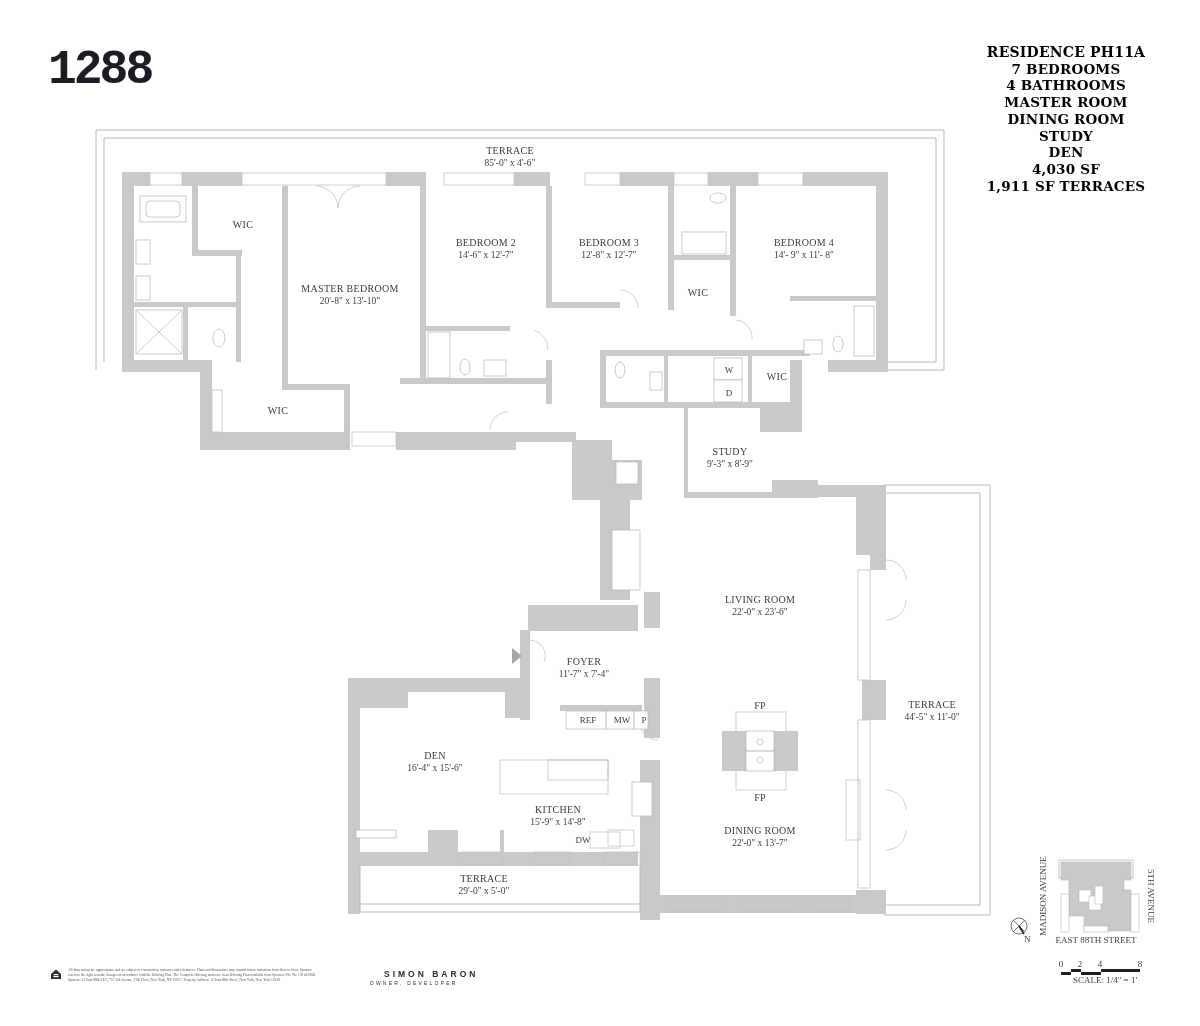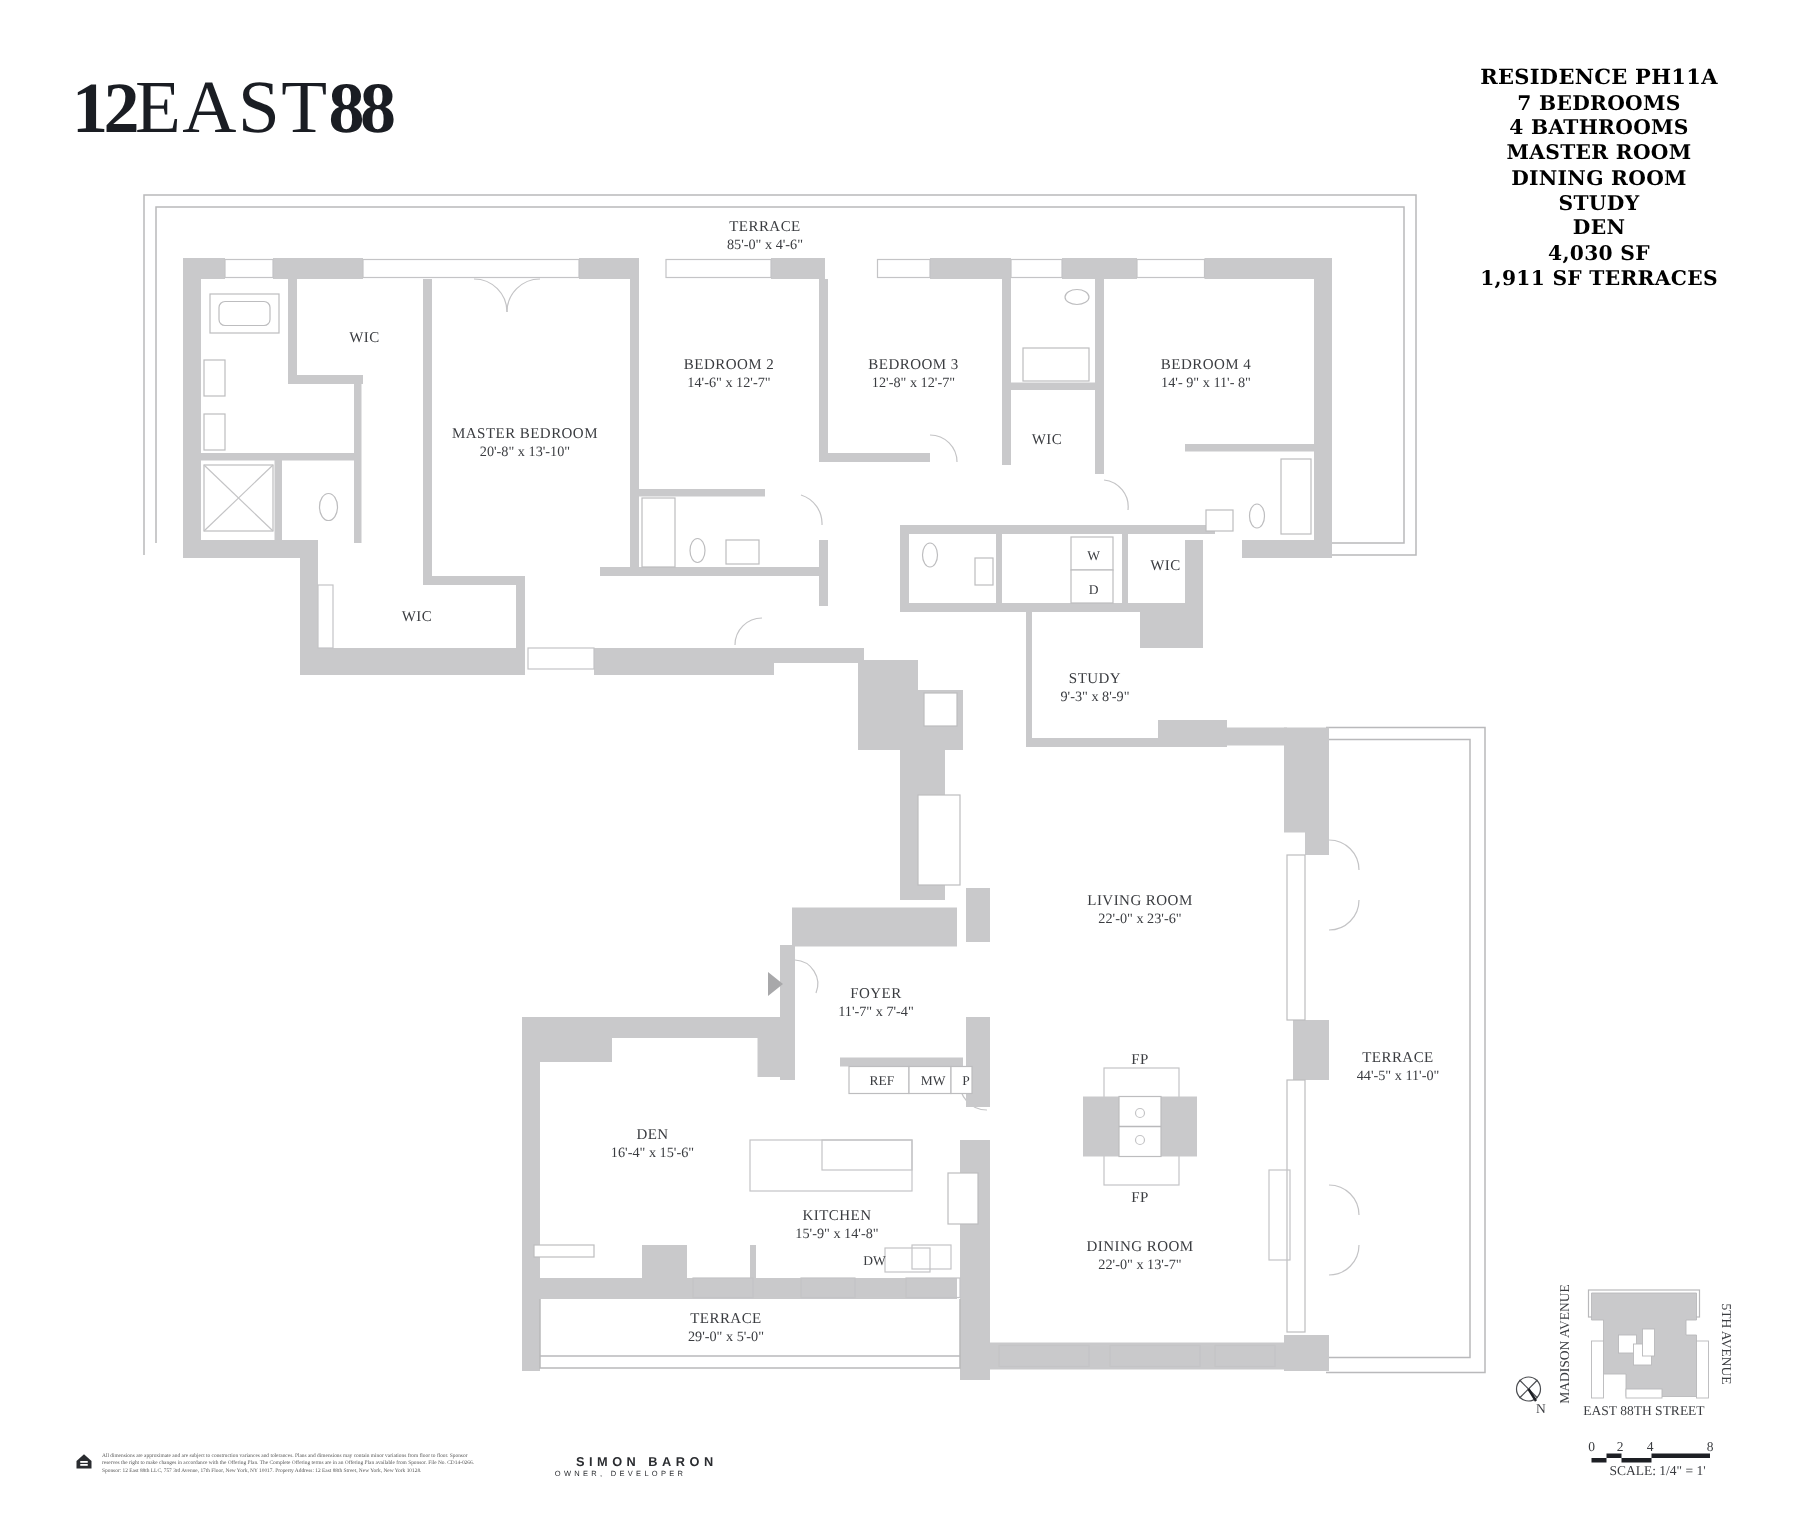--- a/index.html
+++ b/index.html
@@ -1,18 +1,18 @@
 <!DOCTYPE html>
 <html><head>
 <meta charset="utf-8">
 <style>
   html, body { margin: 0; padding: 0; background: #ffffff; }
   body { width: 1200px; height: 1026px; position: relative; overflow: hidden; font-family: "DejaVu Serif", serif; color: #1d1f24; }
   .logo { position: absolute; left: 48px; top: 46px; height: 50px; display: flex; align-items: baseline; color: #1a1d23; }
-  .logo .num { font-family: Liberation Serif, serif; font-weight: bold; font-size: 48px; letter-spacing: -3px; line-height: 1; text-align: right; }
+  .logo .num { font-family: Liberation Mono, monospace; font-weight: bold; font-size: 48px; letter-spacing: -3px; line-height: 1; text-align: right; }
   .logo .word { font-family: "Liberation Serif", serif; font-size: 50px; letter-spacing: 1px; line-height: 1; font-weight: normal; }
   .summary { position: absolute; right: 34px; top: 44px; width: 200px; text-align: center; font-family: "DejaVu Serif", serif; font-weight: bold; font-size: 13.5px; line-height: 16.7px; color: #000000; letter-spacing: 0.2px; }
   .summary .title { font-size: 14px; }
   svg.plan { position: absolute; left: 0; top: 0; }
   .rlabel { font-family: "Liberation Serif", serif; font-size: 10px; fill: #3a3c40; letter-spacing: 0.3px; }
   .rdim { font-family: "Liberation Serif", serif; font-size: 9.5px; fill: #3a3c40; }
   .small { font-family: "Liberation Serif", serif; font-size: 9px; fill: #3a3c40; }
   .wall { fill: #c9c9cb; }
   .line { stroke: #b9b9bb; stroke-width: 1; fill: none; }
   .thin { stroke: #c4c4c6; stroke-width: 0.8; fill: none; }
@@ -23,21 +23,20 @@
   .developer { position: absolute; left: 349px; top: 969px; text-align: center; font-family: "Liberation Sans", sans-serif; color: #2a2c30; }
   .developer .name { font-size: 8.5px; font-weight: bold; letter-spacing: 3px; padding-left: 35px; }
   .developer .role { font-size: 5px; letter-spacing: 2.2px; margin-top: 1px; }
   .keymap { position: absolute; left: 1000px; top: 850px; width: 180px; height: 170px; }
 </style>
 </head>
 <body>
 
 <div class="logo">
   <span class="num">12</span>
-  <span class="word">EAST</span>
   <span class="num">88</span>
 </div>
 
 <div class="summary">
   <div class="title">RESIDENCE PH11A</div>
   <div>7 BEDROOMS</div>
   <div>4 BATHROOMS</div>
   <div>MASTER ROOM</div>
   <div>DINING ROOM</div>
   <div>STUDY</div>

